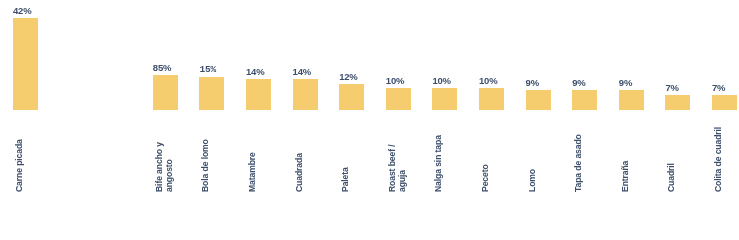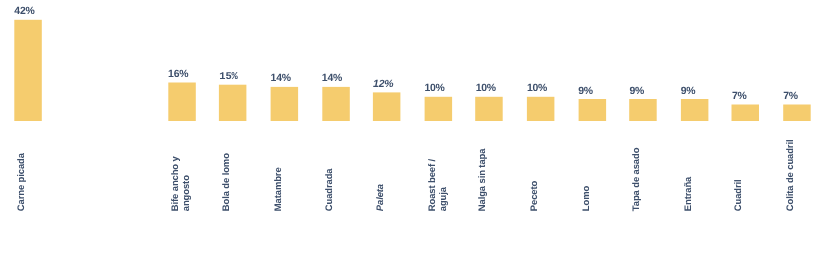--- a/index.html
+++ b/index.html
@@ -74,41 +74,41 @@
 <body>
 
 <div id="chart-root">
   <div class="plot-area" id="plot-area">
       <div class="bar-group" style="left: 12px;">
         <div class="bar-value" style="top: 5px;">42%</div>
         <div class="bar-rect" title="Carne picada: 42%" style="top: 18px; height: 92px;"></div>
         <div class="lbl" style="left: 2px; top: 192px;">Carne picada</div>
       </div>
       <div class="bar-group" style="left: 151.8px;">
-        <div class="bar-value" style="top: 62px;">16%</div>
+        <div class="bar-value" style="top: 62px;">85%</div>
         <div class="bar-rect" title="Bife ancho y angosto: 16%" style="top: 75px; height: 35px;"></div>
         <div class="lbl" style="left: 2px; top: 192px;">Bife ancho y</div>
         <div class="lbl" style="left: 12.5px; top: 192px;">angosto</div>
       </div>
       <div class="bar-group" style="left: 198.4px;">
         <div class="bar-value" style="top: 64px; font-family: Liberation Mono, monospace;">15%</div>
         <div class="bar-rect" title="Bola de lomo: 15%" style="top: 77px; height: 33px;"></div>
         <div class="lbl" style="left: 2px; top: 192px;">Bola de lomo</div>
       </div>
       <div class="bar-group" style="left: 245px;">
         <div class="bar-value" style="top: 66px;">14%</div>
         <div class="bar-rect" title="Matambre: 14%" style="top: 79px; height: 31px;"></div>
         <div class="lbl" style="left: 2px; top: 192px;">Matambre</div>
       </div>
       <div class="bar-group" style="left: 291.6px;">
         <div class="bar-value" style="top: 66px;">14%</div>
         <div class="bar-rect" title="Cuadrada: 14%" style="top: 79px; height: 31px;"></div>
         <div class="lbl" style="left: 2px; top: 192px;">Cuadrada</div>
       </div>
-      <div class="bar-group" style="left: 338.2px; font-style: italic;">
+      <div class="bar-group" style="left: 338.2px;">
         <div class="bar-value" style="top: 71px;">12%</div>
         <div class="bar-rect" title="Paleta: 12%" style="top: 84px; height: 26px;"></div>
         <div class="lbl" style="left: 2px; top: 192px;">Paleta</div>
       </div>
       <div class="bar-group" style="left: 384.8px;">
         <div class="bar-value" style="top: 75px;">10%</div>
         <div class="bar-rect" title="Roast beef / aguja: 10%" style="top: 88px; height: 22px;"></div>
         <div class="lbl" style="left: 2px; top: 192px;">Roast beef /</div>
         <div class="lbl" style="left: 12.5px; top: 192px;">aguja</div>
       </div>

